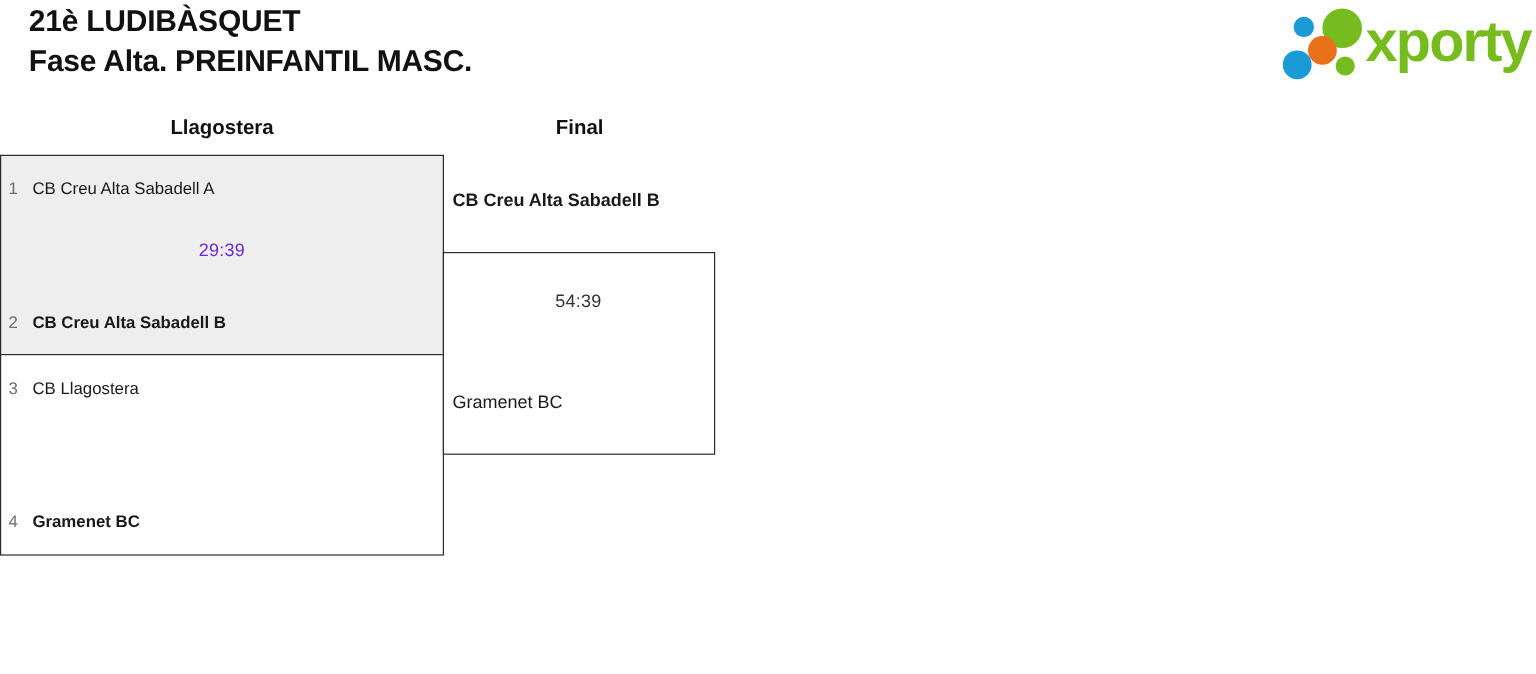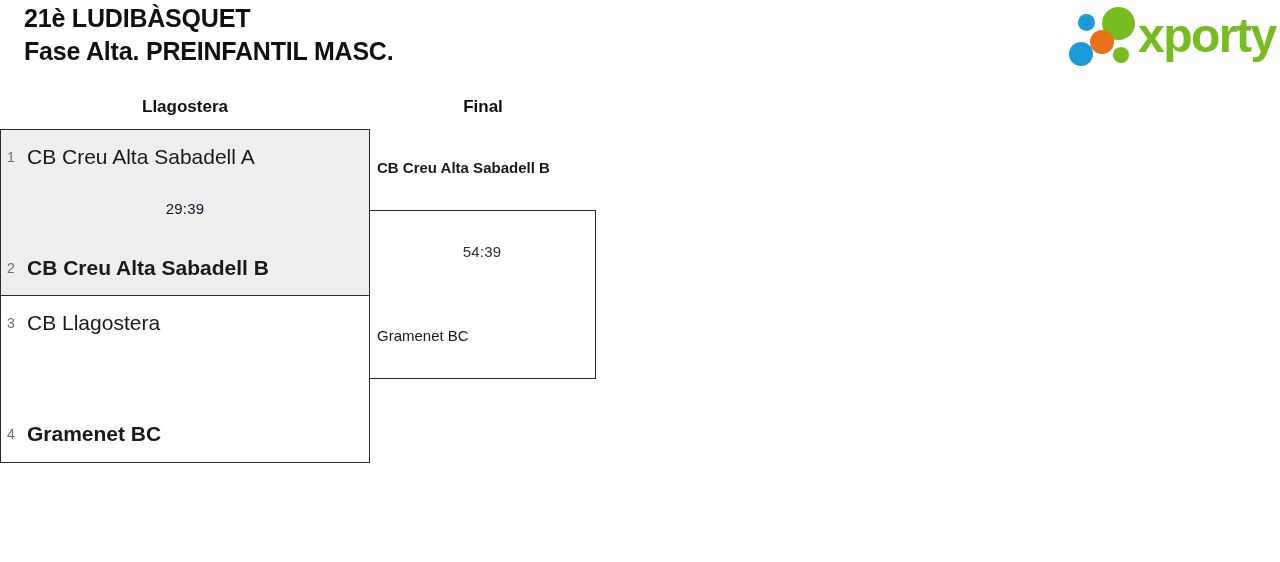--- a/index.html
+++ b/index.html
@@ -128,32 +128,32 @@
 
   .seed {
     width: 26px;
     padding-left: 6px;
     font-size: 14px;
     color: #6d6d6d;
     flex: none;
   }
   .team-name {
     color: #1a1a1a;
-    font-size: 21px;
+    font-size: 14px;
   }
   .team-name.winner { font-weight: 700; }
 
   .score {
     position: absolute;
     top: 70px;
     left: 0;
     width: 100%;
     text-align: center;
     font-size: 15px;
-    color: #0f172a;
+    color: #6d28d9;
     letter-spacing: 0.2px;
   }
   #score-sf1 { padding-right: 0px; }
   #score-sf2 { padding-right: 2px; }
 
   
   #final-winner-label {
     position: absolute;
     left: 377px;
     top: 159px;

